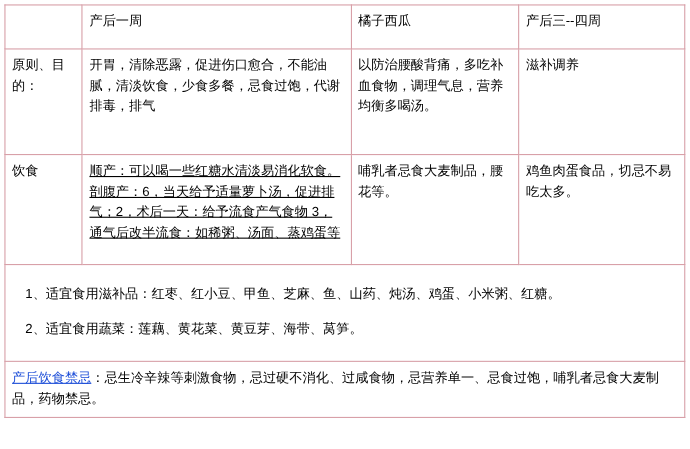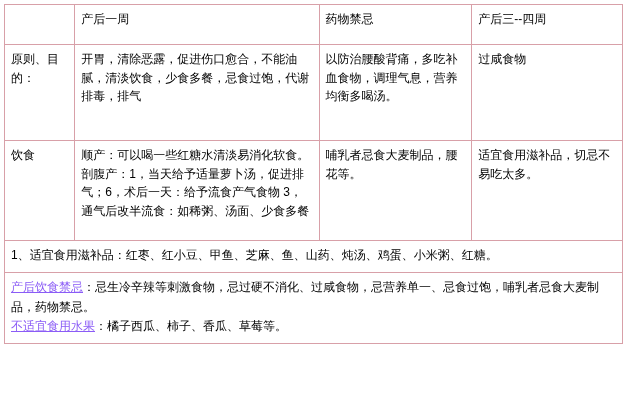--- a/index.html
+++ b/index.html
@@ -38,91 +38,92 @@
   .col-b { width: 243px; }
   .col-c { width: 152px; }
   .col-d { width: 150px; }
 
   .hdr-row td { height: 28px; }
   .row-principle td { height: 84px; }
   .row-diet td { height: 88px; }
 
   .cell-lines p {
     margin: 0;
+    text-decoration: underline;
   }
 
   .notes {
     width: 619px;
     border: 1px solid #d8a0a8;
     border-top: none;
     box-sizing: border-box;
     padding: 5px 6px 6px 6px;
     line-height: 1.65;
     font-size: 12px;
   }
-  .notes p { margin: 0; }
+  .notes p { margin: 12px; }
 
   .bans {
     width: 619px;
     border: 1px solid #d8a0a8;
     border-top: none;
     box-sizing: border-box;
     padding: 5px 6px 6px 6px;
     line-height: 1.65;
     font-size: 12px;
   }
   .bans p { margin: 0; }
 
   .red {
-    color: #8b5cf6;
+    color: #1d4ed8;
     text-decoration: underline;
   }
 </style>
 </head>
 <body>
 
 <div class="page">
 
   <table class="grid">
     <colgroup>
       <col class="col-a">
         <col class="col-b">
         <col class="col-c">
         <col class="col-d">
     </colgroup>
     <tbody>
       <tr class="hdr-row">
         <td></td>
         <td>产后一周</td>
-        <td>药物禁忌</td>
+        <td>橘子西瓜</td>
         <td>产后三--四周</td>
       </tr>
 
       <tr class="row-principle">
         <td>原则、目的：</td>
         <td>开胃，清除恶露，促进伤口愈合，不能油腻，清淡饮食，少食多餐，忌食过饱，代谢排毒，排气</td>
         <td>以防治腰酸背痛，多吃补血食物，调理气息，营养均衡多喝汤。</td>
-        <td>过咸食物</td>
+        <td>滋补调养</td>
       </tr>
 
       <tr class="row-diet">
         <td>饮食</td>
         <td class="cell-lines">
           <p>顺产：可以喝一些红糖水清淡易消化软食。</p>
-          <p>剖腹产：1，当天给予适量萝卜汤，促进排气；6，术后一天：给予流食产气食物 3，</p>
-          <p>通气后改半流食：如稀粥、汤面、少食多餐</p>
+          <p>剖腹产：6，当天给予适量萝卜汤，促进排气；2，术后一天：给予流食产气食物 3，</p>
+          <p>通气后改半流食：如稀粥、汤面、蒸鸡蛋等</p>
         </td>
         <td>哺乳者忌食大麦制品，腰花等。</td>
-        <td>适宜食用滋补品，切忌不易吃太多。</td>
+        <td>鸡鱼肉蛋食品，切忌不易吃太多。</td>
       </tr>
     </tbody>
   </table>
 
   <div class="notes">
     <p>1、适宜食用滋补品：红枣、红小豆、甲鱼、芝麻、鱼、山药、炖汤、鸡蛋、小米粥、红糖。</p>
+    <p>2、适宜食用蔬菜：莲藕、黄花菜、黄豆芽、海带、莴笋。</p>
   </div>
 
   <div class="bans">
     <p><span class="red">产后饮食禁忌</span><span>：忌生冷辛辣等刺激食物，忌过硬不消化、过咸食物，忌营养单一、忌食过饱，哺乳者忌食大麦制品，药物禁忌。</span></p>
-    <p><span class="red">不适宜食用水果</span><span>：橘子西瓜、柿子、香瓜、草莓等。</span></p>
   </div>
 
 </div>
 
 </body></html>

